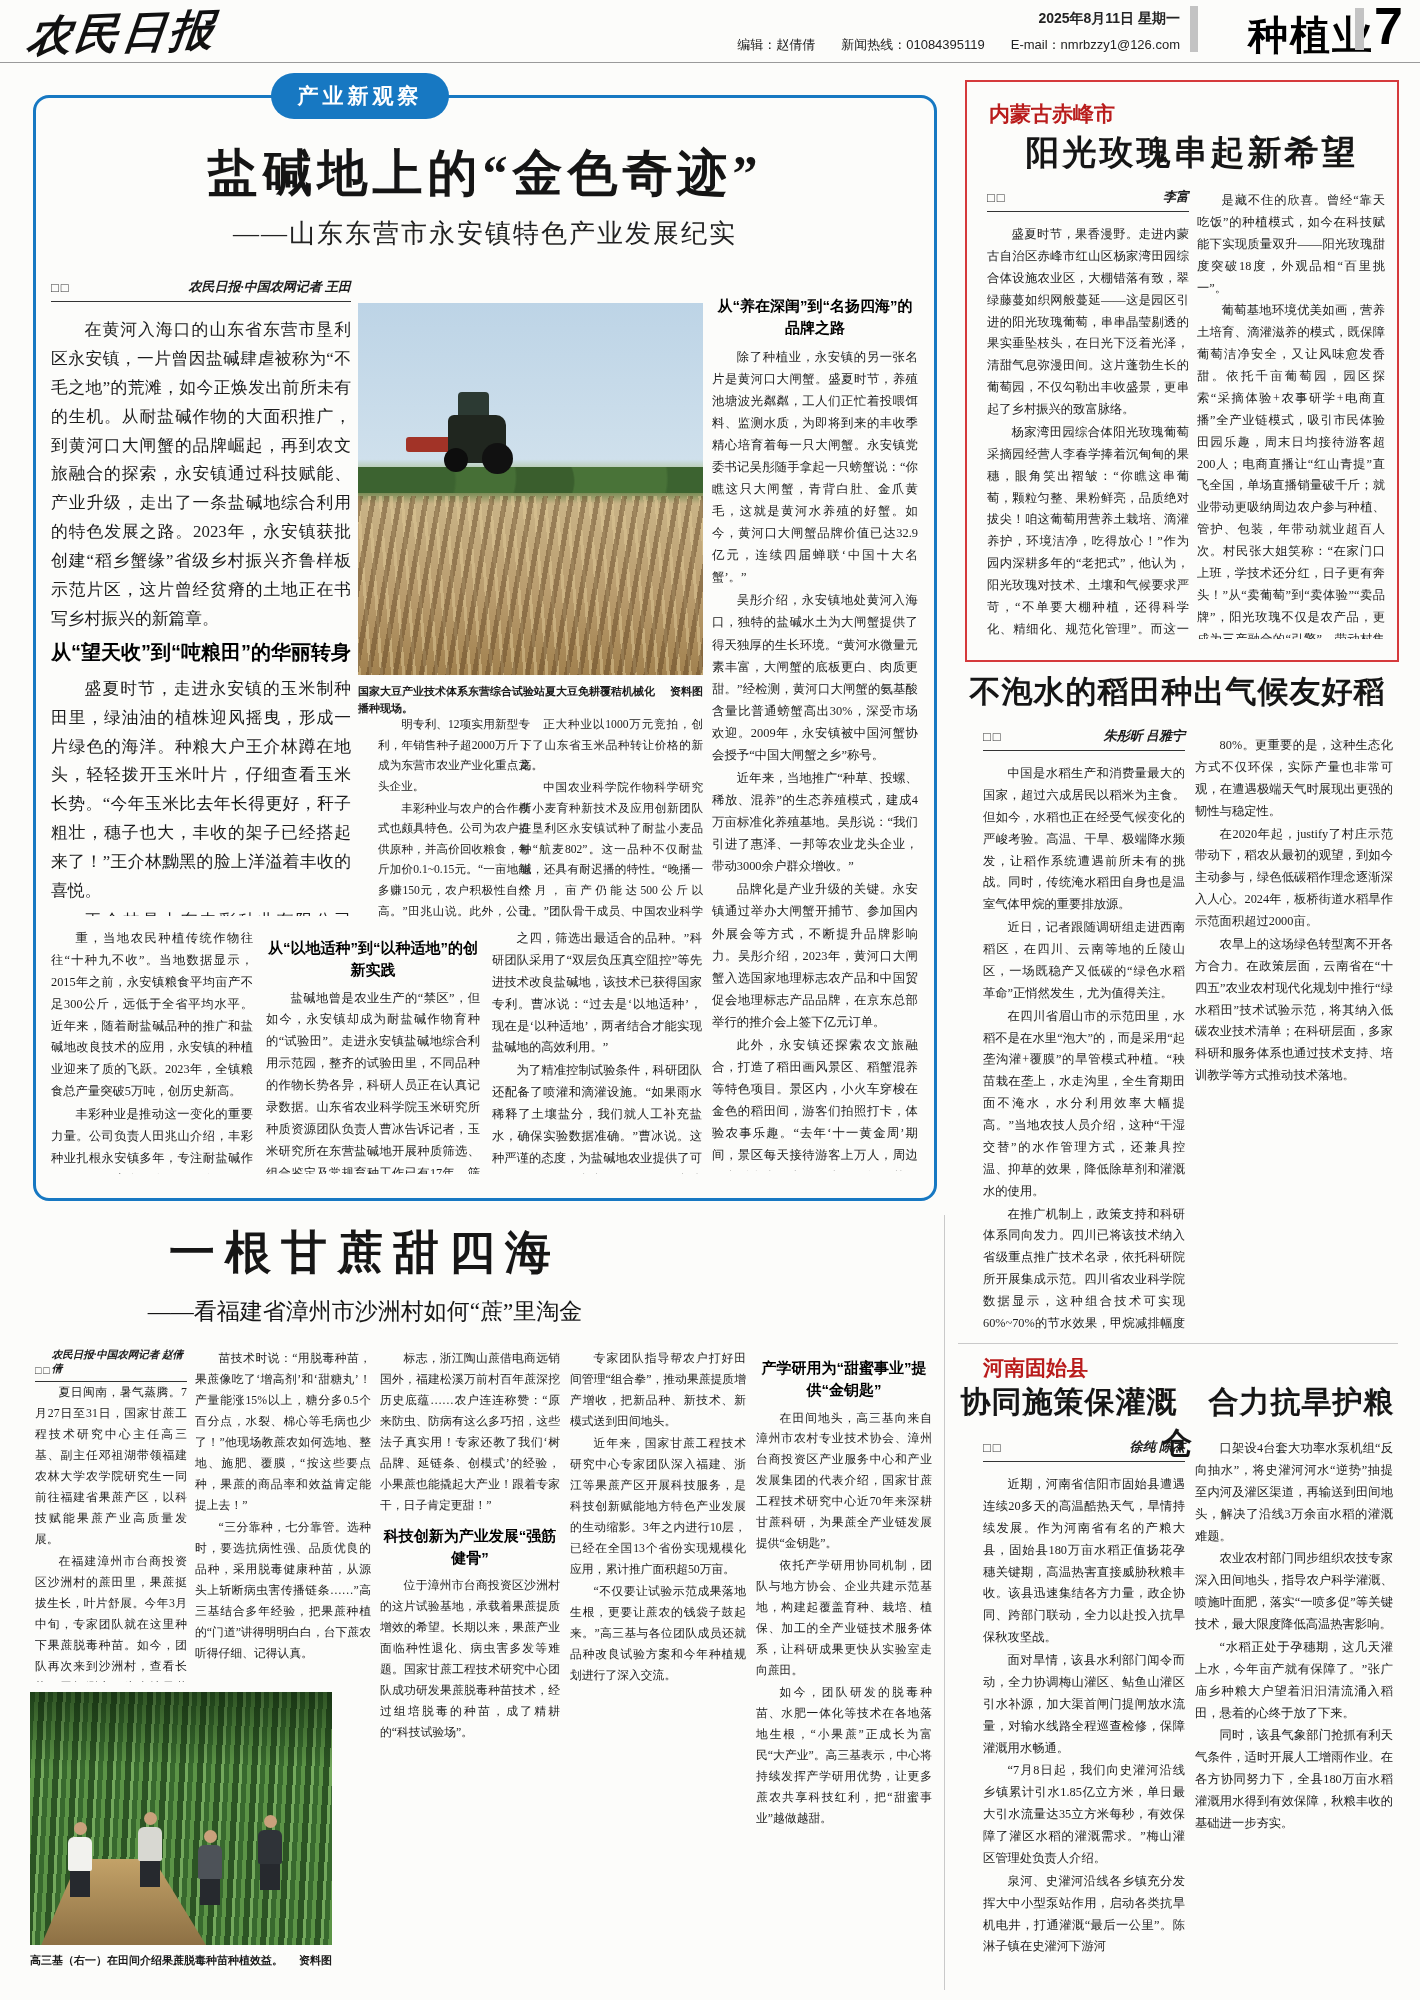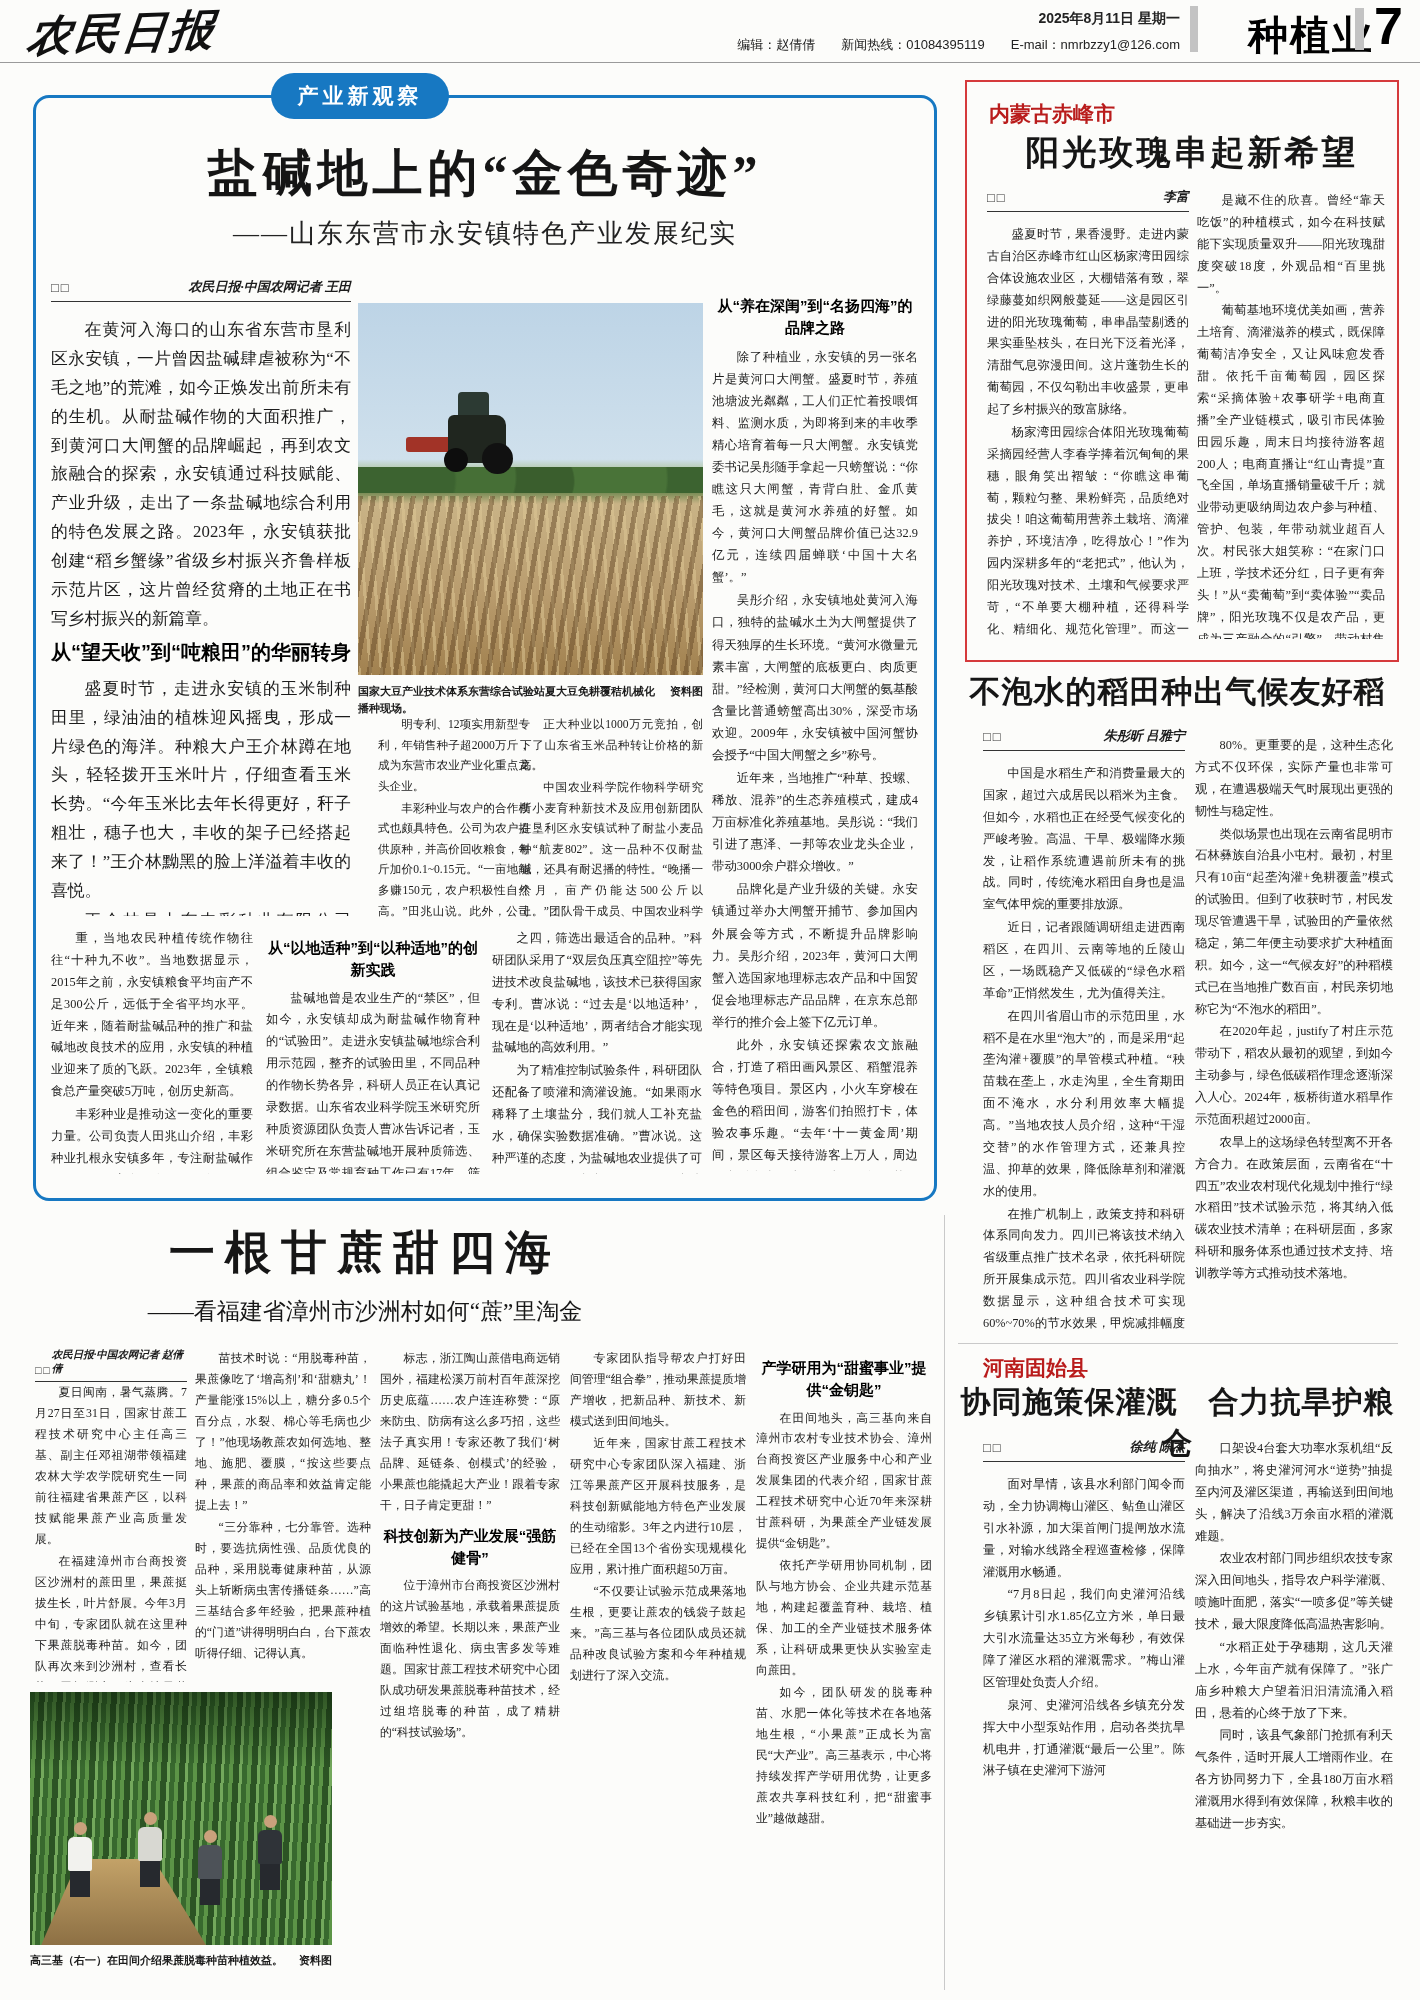--- a/index.html
+++ b/index.html
@@ -169,36 +169,36 @@
       <span class="au">朱彤昕 吕雅宁</span>
     </div>
     <div class="col" style="left:28px;top:98px;width:202px;height:566px;">
         <p>中国是水稻生产和消费量最大的国家，超过六成居民以稻米为主食。但如今，水稻也正在经受气候变化的严峻考验。高温、干旱、极端降水频发，让稻作系统遭遇前所未有的挑战。同时，传统淹水稻田自身也是温室气体甲烷的重要排放源。</p>
         <p>近日，记者跟随调研组走进西南稻区，在四川、云南等地的丘陵山区，一场既稳产又低碳的“绿色水稻革命”正悄然发生，尤为值得关注。</p>
         <p>在四川省眉山市的示范田里，水稻不是在水里“泡大”的，而是采用“起垄沟灌+覆膜”的旱管模式种植。“秧苗栽在垄上，水走沟里，全生育期田面不淹水，水分利用效率大幅提高。”当地农技人员介绍，这种“干湿交替”的水作管理方式，还兼具控温、抑草的效果，降低除草剂和灌溉水的使用。</p>
         <p>在推广机制上，政策支持和科研体系同向发力。四川已将该技术纳入省级重点推广技术名录，依托科研院所开展集成示范。四川省农业科学院数据显示，这种组合技术可实现60%~70%的节水效果，甲烷减排幅度达到60%~</p>
       </div>
     <div class="col" style="left:240px;top:62px;width:198px;height:602px;margin-top:8px;">
         <p>80%。更重要的是，这种生态化方式不仅环保，实际产量也非常可观，在遭遇极端天气时展现出更强的韧性与稳定性。</p>
-        <p>类似场景也出现在云南省昆明市石林彝族自治县小屯村。最初，村里只有10亩“起垄沟灌+免耕覆盖”模式的试验田。但到了收获时节，村民发现尽管遭遇干旱，试验田的产量依然稳定，第二年便主动要求扩大种植面积。如今，这一“气候友好”的种稻模式已在当地推广数百亩，村民亲切地称它为“不泡水的稻田”。</p>
         <p>在2020年起，justify了村庄示范带动下，稻农从最初的观望，到如今主动参与，绿色低碳稻作理念逐渐深入人心。2024年，板桥街道水稻旱作示范面积超过2000亩。</p>
         <p>农旱上的这场绿色转型离不开各方合力。在政策层面，云南省在“十四五”农业农村现代化规划中推行“绿水稻田”技术试验示范，将其纳入低碳农业技术清单；在科研层面，多家科研和服务体系也通过技术支持、培训教学等方式推动技术落地。</p>
       </div>
   </div>
 
   <div class="abs hrule" style="left:958px;top:1343px;width:440px;height:1px;"></div>
 
   <div class="abs" style="left:955px;top:1352px;width:445px;height:645px;">
     <div class="abs kicker" style="left:28px;top:2px;">河南固始县</div>
     <div class="abs h-serif" style="left:0;top:30px;width:100%;font-size:30px;letter-spacing:1px;">协同施策保灌溉　合力抗旱护粮仓</div>
     <div class="abs byline" style="left:28px;top:86px;width:202px;">
       <span class="sq">□□</span>
       <span class="au">徐纯 陈杰</span>
     </div>
     <div class="col" style="left:28px;top:122px;width:202px;height:515px;">
+        <p>近期，河南省信阳市固始县遭遇连续20多天的高温酷热天气，旱情持续发展。作为河南省有名的产粮大县，固始县180万亩水稻正值扬花孕穗关键期，高温热害直接威胁秋粮丰收。该县迅速集结各方力量，政企协同、跨部门联动，全力以赴投入抗旱保秋攻坚战。</p>
         <p>面对旱情，该县水利部门闻令而动，全力协调梅山灌区、鲇鱼山灌区引水补源，加大渠首闸门提闸放水流量，对输水线路全程巡查检修，保障灌溉用水畅通。</p>
         <p>“7月8日起，我们向史灌河沿线乡镇累计引水1.85亿立方米，单日最大引水流量达35立方米每秒，有效保障了灌区水稻的灌溉需求。”梅山灌区管理处负责人介绍。</p>
         <p>泉河、史灌河沿线各乡镇充分发挥大中小型泵站作用，启动各类抗旱机电井，打通灌溉“最后一公里”。陈淋子镇在史灌河下游河</p>
       </div>
     <div class="col" style="left:240px;top:86px;width:198px;height:551px;">
         <p>口架设4台套大功率水泵机组“反向抽水”，将史灌河河水“逆势”抽提至内河及灌区渠道，再输送到田间地头，解决了沿线3万余亩水稻的灌溉难题。</p>
         <p>农业农村部门同步组织农技专家深入田间地头，指导农户科学灌溉、喷施叶面肥，落实“一喷多促”等关键技术，最大限度降低高温热害影响。</p>
         <p>“水稻正处于孕穗期，这几天灌上水，今年亩产就有保障了。”张广庙乡种粮大户望着汩汩清流涌入稻田，悬着的心终于放了下来。</p>
         <p>同时，该县气象部门抢抓有利天气条件，适时开展人工增雨作业。在各方协同努力下，全县180万亩水稻灌溉用水得到有效保障，秋粮丰收的基础进一步夯实。</p>
       </div>

